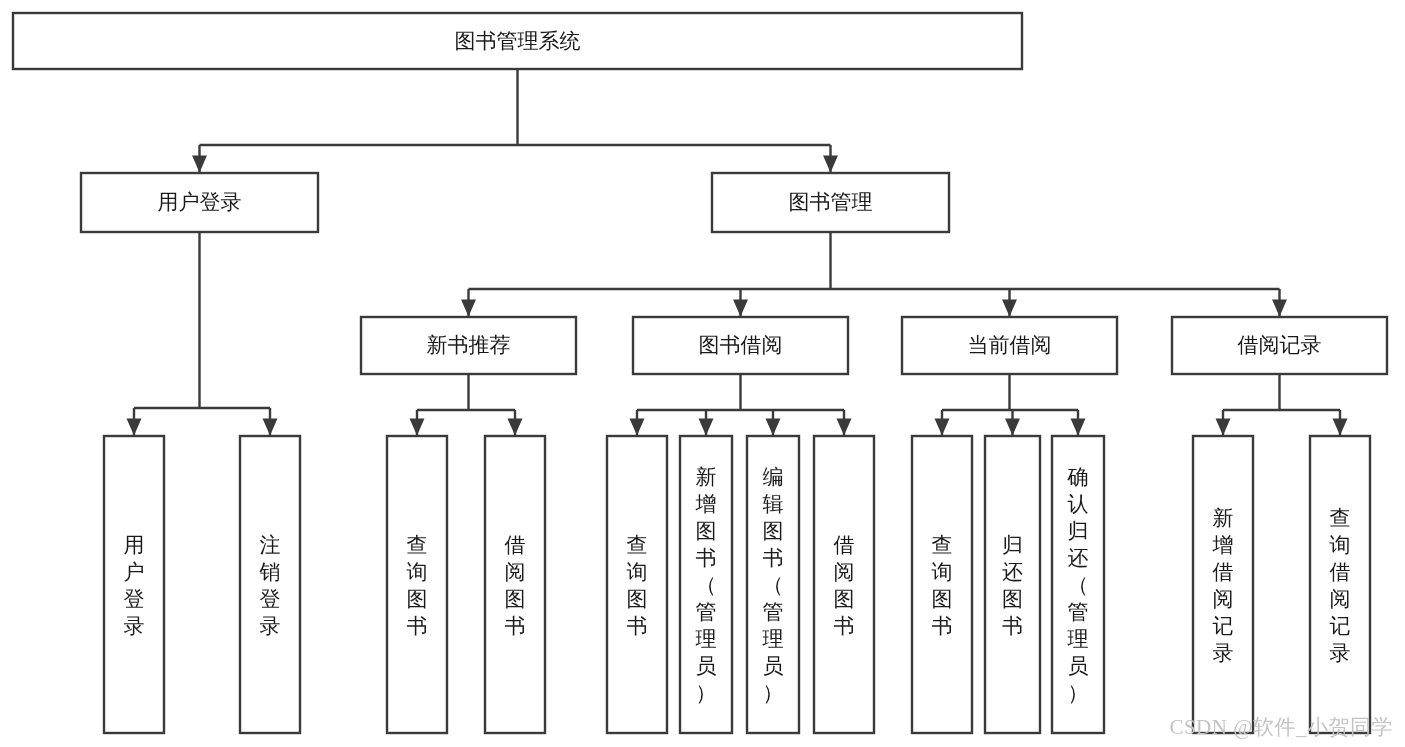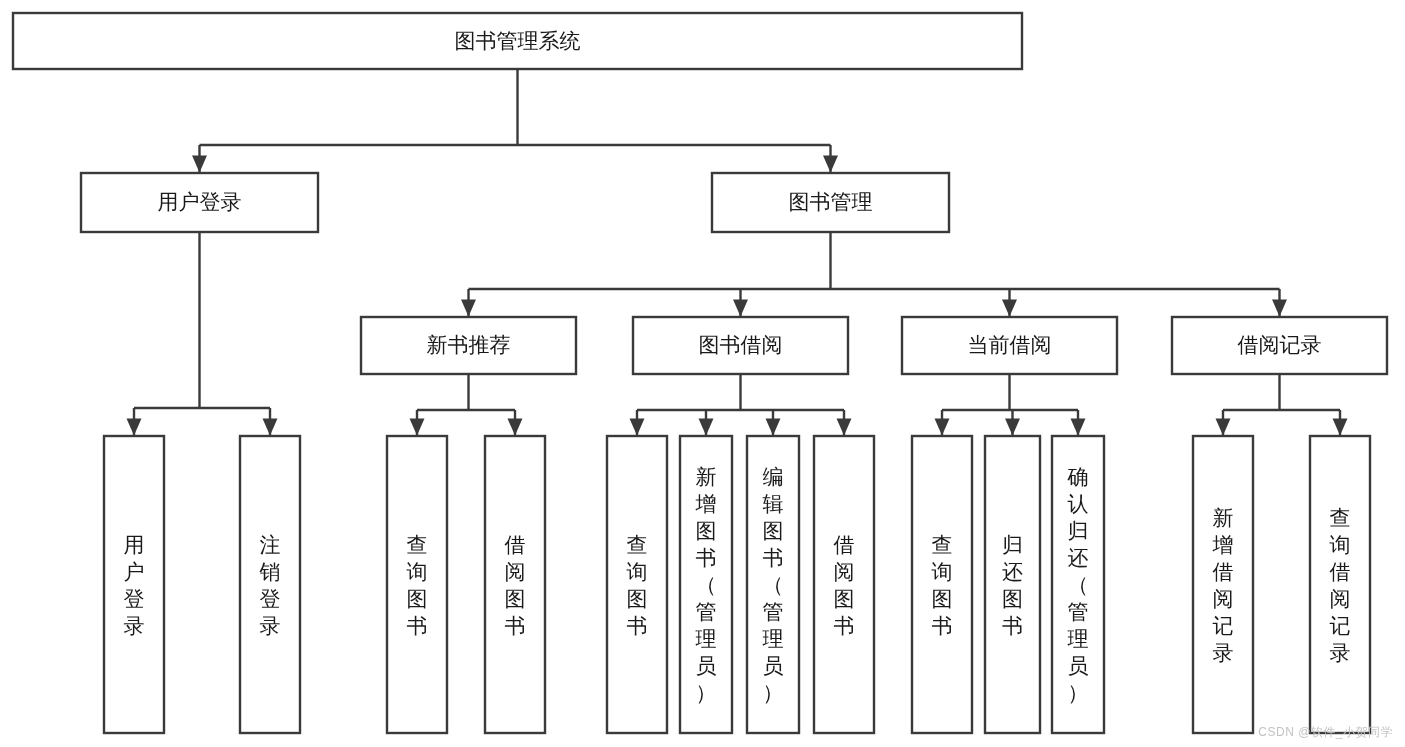--- a/index.html
+++ b/index.html
@@ -54,22 +54,22 @@
     font-family: "Liberation Sans", "DejaVu Sans", sans-serif;
     fill: #1a1a1a;
     font-size: 21px;
     text-anchor: middle;
     white-space: pre;
   }
   .watermark-text {
     position: absolute;
     right: 12px;
     bottom: 6px;
-    font-family: Liberation Sans, sans-serif;
-    font-size: 12px;
+    font-family: Liberation Serif, serif;
+    font-size: 21px;
     color: #c3c3c3;
     letter-spacing: 0.5px;
     user-select: none;
     pointer-events: none;
   }
 </style>
 </head>
 <body>
 
 <div id="diagram-root">

